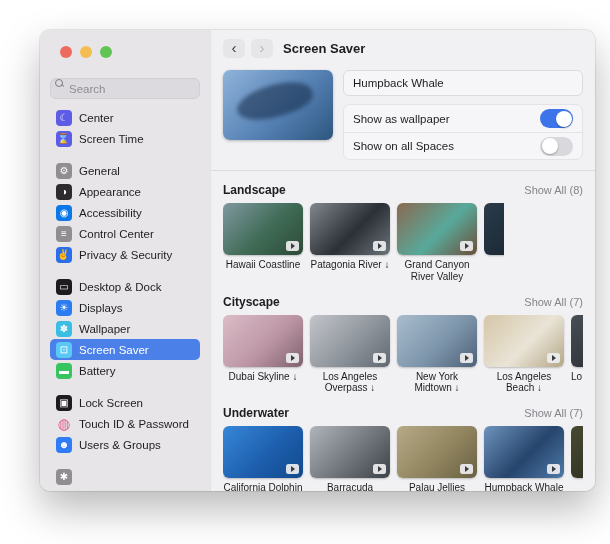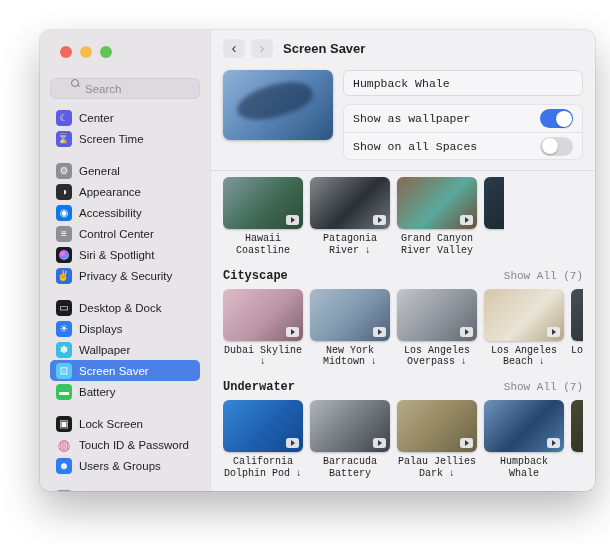--- a/index.html
+++ b/index.html
@@ -11,21 +11,21 @@
     box-shadow:0 18px 40px rgba(0,0,0,.28), 0 0 0 1px rgba(0,0,0,.08);
     background:#f1f0f2;
   }
 
   
   .sidebar { width:170px; flex:0 0 170px; background:#e7e5e8; padding:0 10px; position:relative; }
   .traffic { display:flex; gap:8px; padding:16px 10px 0 10px; }
   .tl { width:12px; height:12px; border-radius:50%; }
   .searchbox {
     margin-top:20px; height:21px; background:#dcdade; border:1px solid #d1cfd4;
-    border-radius:6px; display:flex; padding:0 20px; gap:5px;
+    border-radius:6px; display:flex; padding:0 4px; gap:5px;
   }
   .mag { width:9px; height:9px; position:relative; flex:0 0 9px; }
   .mag::before { content:""; position:absolute; left:0; top:0; width:6px; height:6px; border:1.4px solid #7e7d83; border-radius:50%; }
   .mag::after { content:""; position:absolute; left:6.2px; top:6.2px; width:3.4px; height:1.4px; background:#7e7d83; transform:rotate(45deg); border-radius:1px; }
   .searchbox input { border:none; background:transparent; outline:none; font-size:11.5px; color:#1d1d1f; width:100%; font-family:inherit; }
   .searchbox input::placeholder { color:#8e8d93; }
 
   .side-list { margin-top:8px; }
   .side-group { margin-bottom:11px; }
   .side-row { display:flex; align-items:center; gap:7px; height:21px; border-radius:5px; padding:0 6px; cursor:default; }
@@ -45,21 +45,21 @@
   .main { flex:1; background:#f1f0f2; border-left:1px solid rgba(0,0,0,.06); display:flex; flex-direction:column; overflow:hidden; }
   .mheader { height:36px; display:flex; align-items:center; padding:0 12px; gap:6px; flex:0 0 36px; }
   .navbtn {
     width:22px; height:19px; border-radius:5px; background:rgba(0,0,0,.045);
     display:flex; align-items:center; justify-content:center;
     font-size:15px; color:#3a3a3c; line-height:1; padding-bottom:2px;
   }
   .navbtn.disabled { color:#b4b3b8; }
   .mtitle { font-size:13px; font-weight:bold; color:#1d1d1f; margin-left:4px; }
 
-  .mbody { padding:4px 12px; flex:1; overflow:hidden;font-family:Liberation Mono, monospace; }
+  .mbody { padding:4px 12px; flex:1; overflow:hidden; }
 
   .top-block { display:flex; gap:10px; }
   .preview {
     width:110px; height:70px; border-radius:7px; flex:0 0 110px; position:relative; overflow:hidden;
     box-shadow:0 1px 3px rgba(0,0,0,.25);
   }
   .preview::after { content:""; position:absolute; left:12%; top:22%; width:70%; height:45%;
     background:rgba(20,40,70,.55); border-radius:50% 60% 40% 60%; transform:rotate(-18deg); filter:blur(2px); }
   .top-right { flex:1; display:flex; flex-direction:column; }
   .name-field {
@@ -128,26 +128,20 @@
           </div>
           <div class="side-row">
             <span class="side-icon" style="background: rgb(11, 119, 232);">◉</span>
             <span class="side-label">Accessibility</span>
           </div>
           <div class="side-row">
             <span class="side-icon" style="background: rgb(142, 142, 147);">≡</span>
             <span class="side-label">Control Center</span>
           </div>
           <div class="side-row">
-            <span class="side-icon siri" style="background: rgb(28, 28, 30);">
-              <span class="orb"></span>
-            </span>
-            <span class="side-label">Siri &amp; Spotlight</span>
-          </div>
-          <div class="side-row">
             <span class="side-icon" style="background: rgb(42, 109, 237);">✌</span>
             <span class="side-label">Privacy &amp; Security</span>
           </div>
         </div>
         <div class="side-group">
           <div class="side-row">
             <span class="side-icon" style="background: rgb(28, 28, 30);">▭</span>
             <span class="side-label">Desktop &amp; Dock</span>
           </div>
           <div class="side-row">
@@ -212,20 +206,24 @@
               <span class="opt-label">Show on all Spaces</span>
               <span class="toggle">
                   <span class="knob"></span>
                 </span>
             </div>
           </div>
         </div>
       </div>
 
       <div class="sections" id="sections">
+          <div class="sec-head">
+            <span class="sec-title">Landscape</span>
+            <span class="show-all">Show All (8)</span>
+          </div>
           <div class="thumb-row">
             <div class="thumb-item">
               <div class="thumb" style="background: linear-gradient(135deg, rgb(127, 152, 160) 0%, rgb(63, 107, 85) 55%, rgb(44, 74, 56) 100%);">
                 <span class="badge">
                   <span class="tri"></span>
                 </span>
               </div>
               <div class="thumb-label">Hawaii Coastline</div>
             </div>
             <div class="thumb-item">
@@ -255,34 +253,34 @@
           <div class="thumb-row">
             <div class="thumb-item">
               <div class="thumb" style="background: linear-gradient(135deg, rgb(219, 188, 198) 0%, rgb(189, 150, 166) 55%, rgb(126, 97, 108) 100%);">
                 <span class="badge">
                   <span class="tri"></span>
                 </span>
               </div>
               <div class="thumb-label">Dubai Skyline ↓</div>
             </div>
             <div class="thumb-item">
+              <div class="thumb" style="background: linear-gradient(135deg, rgb(194, 197, 202) 0%, rgb(143, 149, 156) 55%, rgb(98, 104, 111) 100%);">
+                <span class="badge">
+                  <span class="tri"></span>
+                </span>
+              </div>
+              <div class="thumb-label">Los Angeles Overpass ↓</div>
+            </div>
+            <div class="thumb-item">
               <div class="thumb" style="background: linear-gradient(135deg, rgb(169, 188, 205) 0%, rgb(125, 149, 171) 55%, rgb(77, 96, 119) 100%);">
                 <span class="badge">
                   <span class="tri"></span>
                 </span>
               </div>
               <div class="thumb-label">New York Midtown ↓</div>
-            </div>
-            <div class="thumb-item">
-              <div class="thumb" style="background: linear-gradient(135deg, rgb(194, 197, 202) 0%, rgb(143, 149, 156) 55%, rgb(98, 104, 111) 100%);">
-                <span class="badge">
-                  <span class="tri"></span>
-                </span>
-              </div>
-              <div class="thumb-label">Los Angeles Overpass ↓</div>
             </div>
             <div class="thumb-item">
               <div class="thumb" style="background: linear-gradient(135deg, rgb(214, 198, 168) 0%, rgb(233, 228, 214) 55%, rgb(180, 166, 135) 100%);">
                 <span class="badge">
                   <span class="tri"></span>
                 </span>
               </div>
               <div class="thumb-label">Los Angeles Beach ↓</div>
             </div>
             <div class="thumb-item partial">

